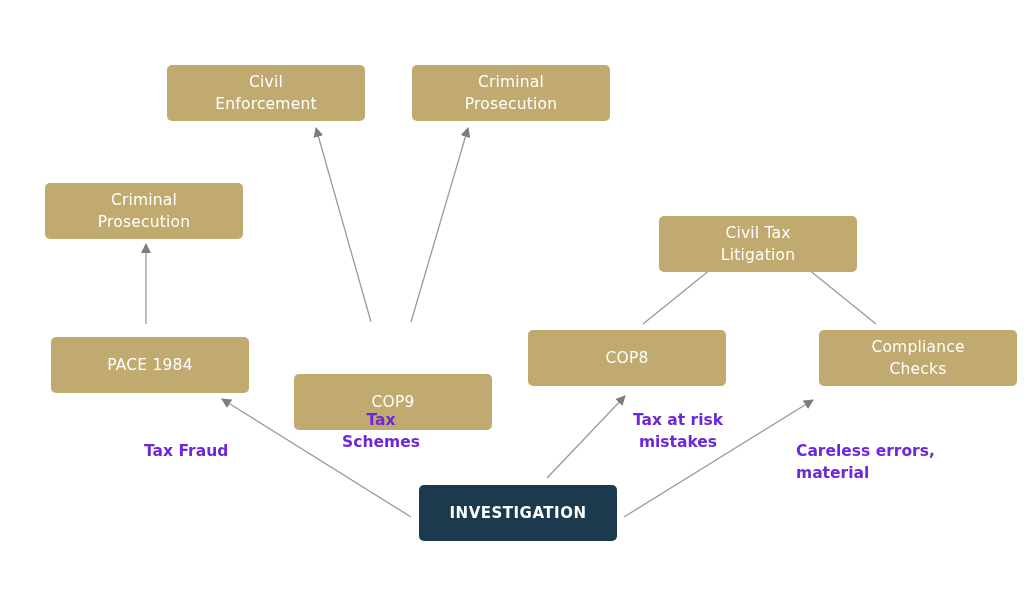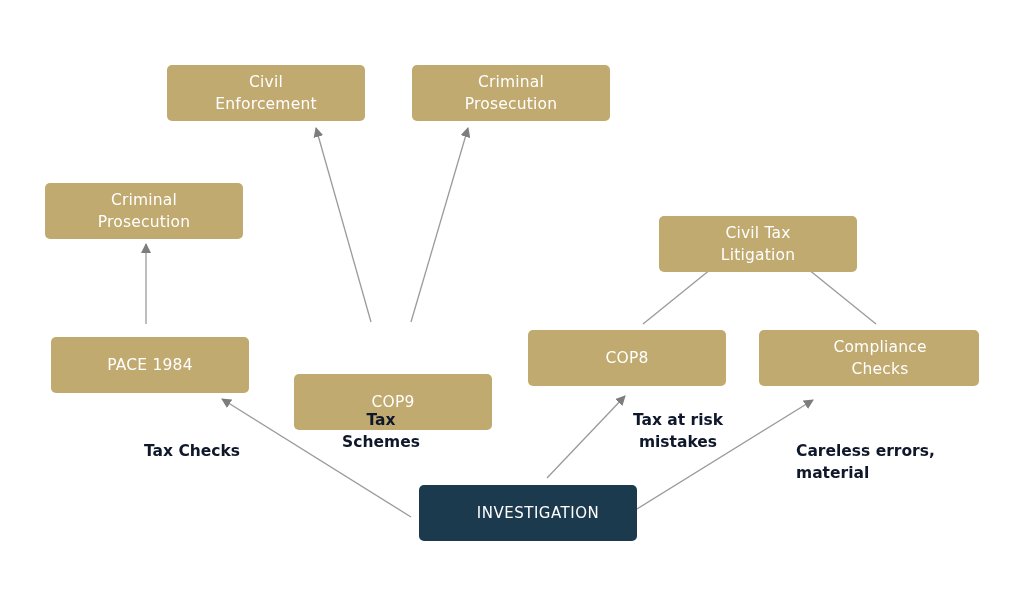--- a/index.html
+++ b/index.html
@@ -2,22 +2,22 @@
 <html><head>
   <meta charset="utf-8">
   <style>
     html, body { margin: 0; padding: 0; background: #ffffff; }
     body { width: 1024px; height: 603px; position: relative; overflow: hidden;
            font-family: "DejaVu Sans", sans-serif; }
     .node { position: absolute; width: 198px; height: 56px; border-radius: 5px;
             background: #c1aa70; color: #ffffff; display: flex; align-items: center;
             justify-content: center; text-align: center; font-size: 15.5px;
             line-height: 22px; white-space: pre-line; letter-spacing: 0.2px; }
-    .node.dark { background: #1c3a4e; font-weight: normal; font-size: 15px; letter-spacing: 0.5px; padding-left: 20px; }
-    .edge-label { position: absolute; color: #0f172a; font-weight: bold; font-size: 15.5px;
+    .node.dark { background: #1c3a4e; font-weight: bold; font-size: 15px; letter-spacing: 0.5px; }
+    .edge-label { position: absolute; color: #6d28d9; font-weight: bold; font-size: 15.5px;
                   line-height: 22px; white-space: pre-line; }
     .center { text-align: center; }
     svg.edges { position: absolute; left: 0; top: 0; }
   </style>
 </head>
 <body>
 
 <svg class="edges" width="1024" height="603">
   <defs>
     <marker id="ah" viewBox="0 0 10 10" refX="9" refY="5" markerWidth="10" markerHeight="10" markerUnits="userSpaceOnUse" orient="auto">
@@ -41,24 +41,24 @@
 <div class="node" style="left:412px;top:65px;">Criminal
 Prosecution</div>
 <div class="node" style="left:45px;top:183px;">Criminal
 Prosecution</div>
 <div class="node" style="left:659px;top:183px;margin-top:33px;">Civil Tax
 Litigation</div>
 
 <div class="node" style="left:51px;top:330px;margin-top:7px;">PACE 1984</div>
 <div class="node" style="left:294px;top:330px;margin-top:44px;">COP9</div>
 <div class="node" style="left:528px;top:330px;">COP8</div>
-<div class="node" style="left:759px;top:330px;padding-left:22px;">Compliance
+<div class="node" style="left:819px;top:330px;">Compliance
 Checks</div>
 
 <div class="node dark" style="left:419px;top:485px;">INVESTIGATION</div>
 
-<div class="edge-label" style="left:144px;top:440px;">Tax Checks</div>
+<div class="edge-label" style="left:144px;top:440px;">Tax Fraud</div>
 <div class="edge-label center" style="left:332px;top:409px;width:98px;">Tax
 Schemes</div>
 <div class="edge-label center" style="left:624px;top:409px;width:108px;">Tax at risk
 mistakes</div>
 <div class="edge-label" style="left:796px;top:440px;">Careless errors,
 material</div>
 
 </body></html>

